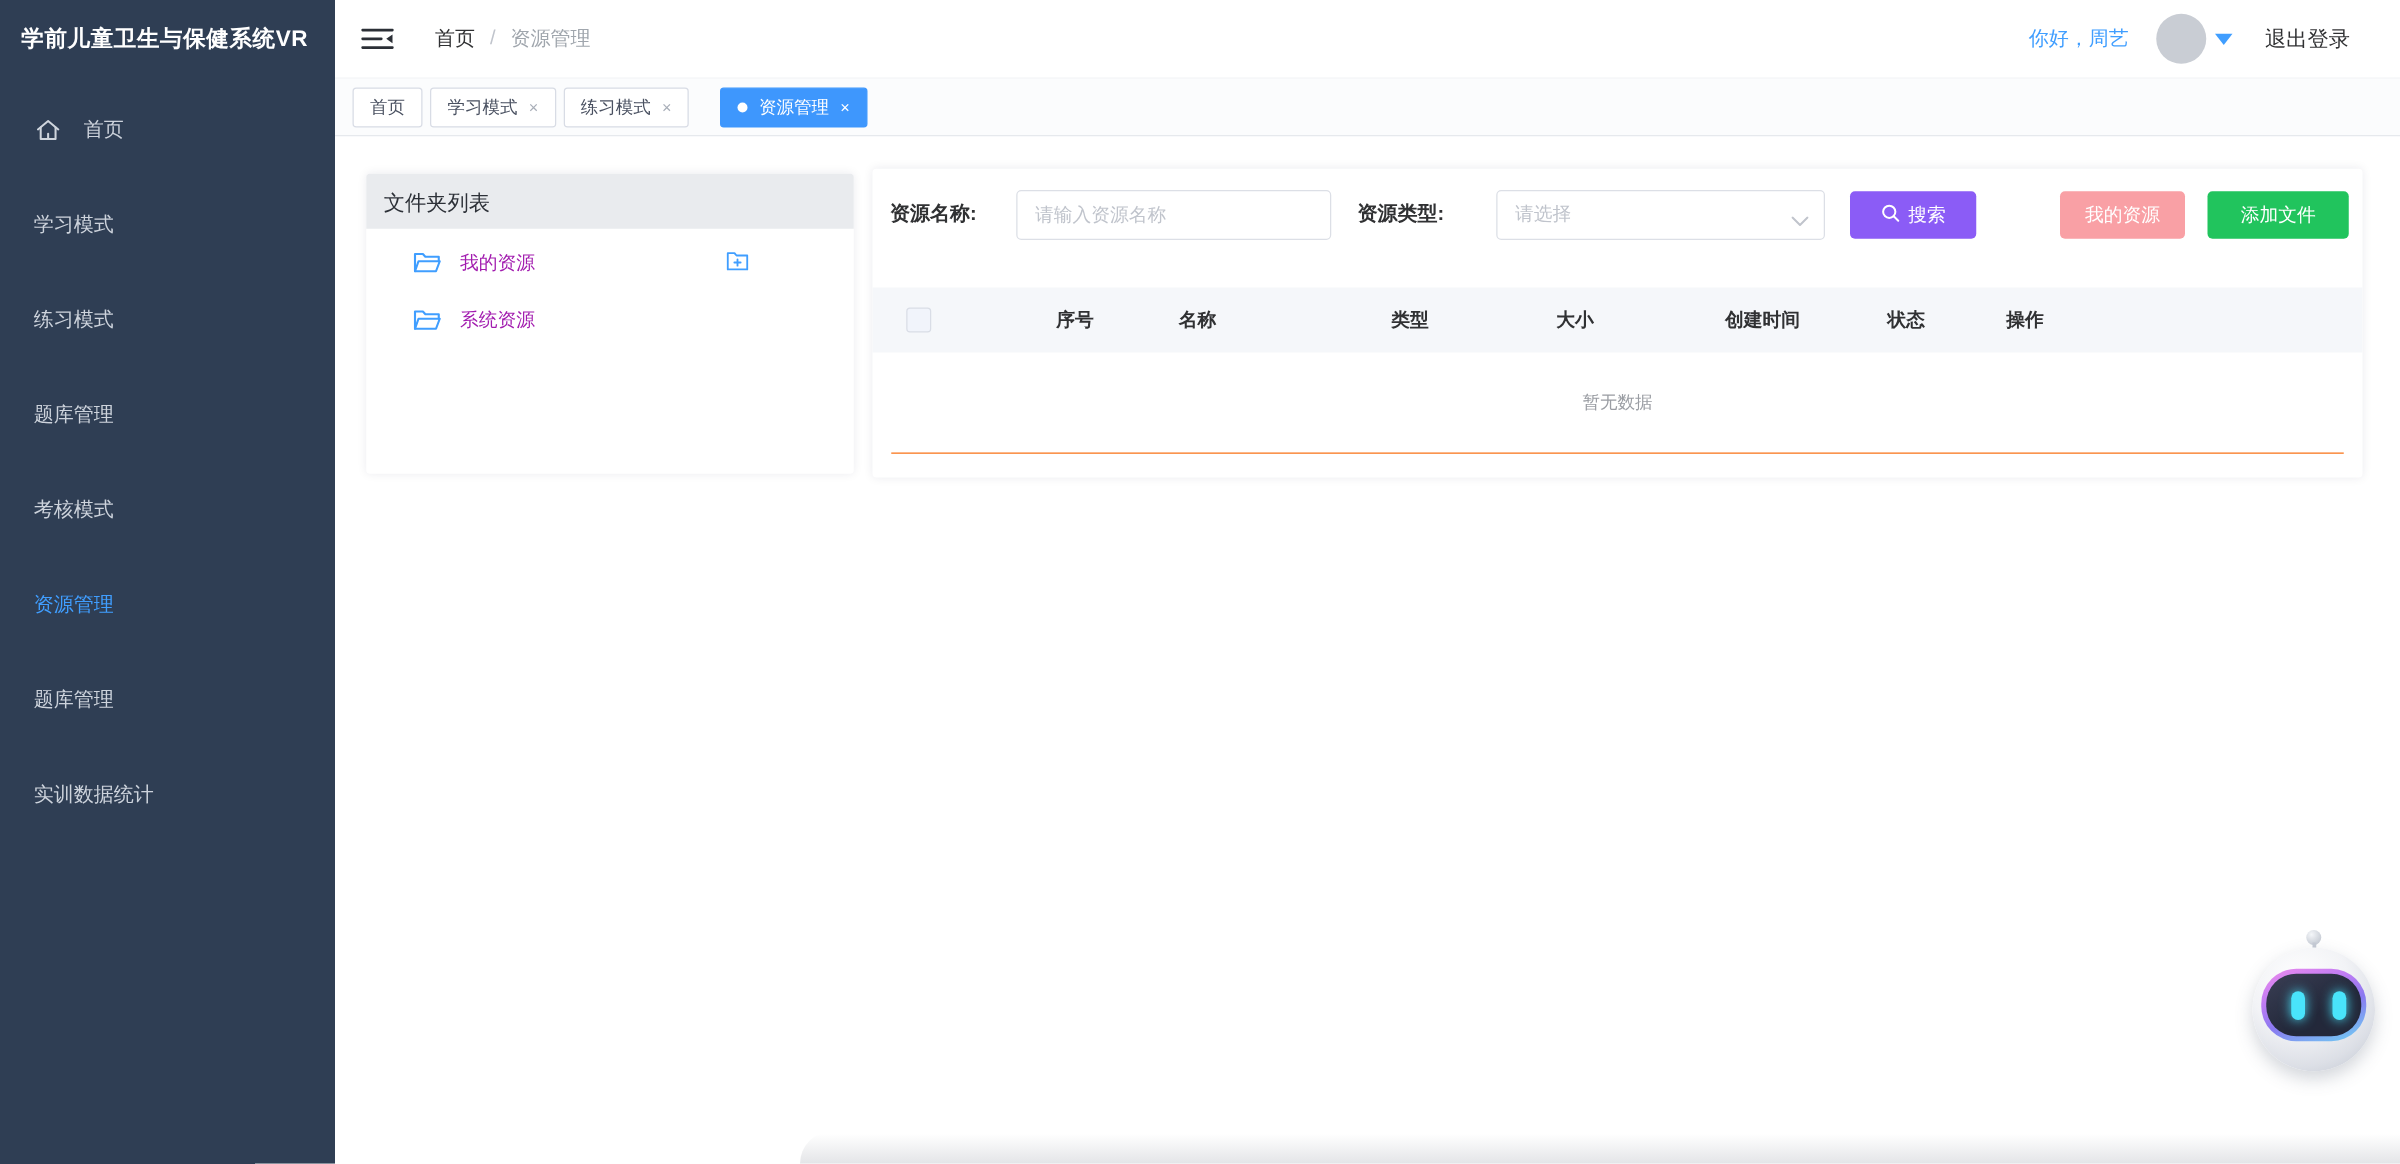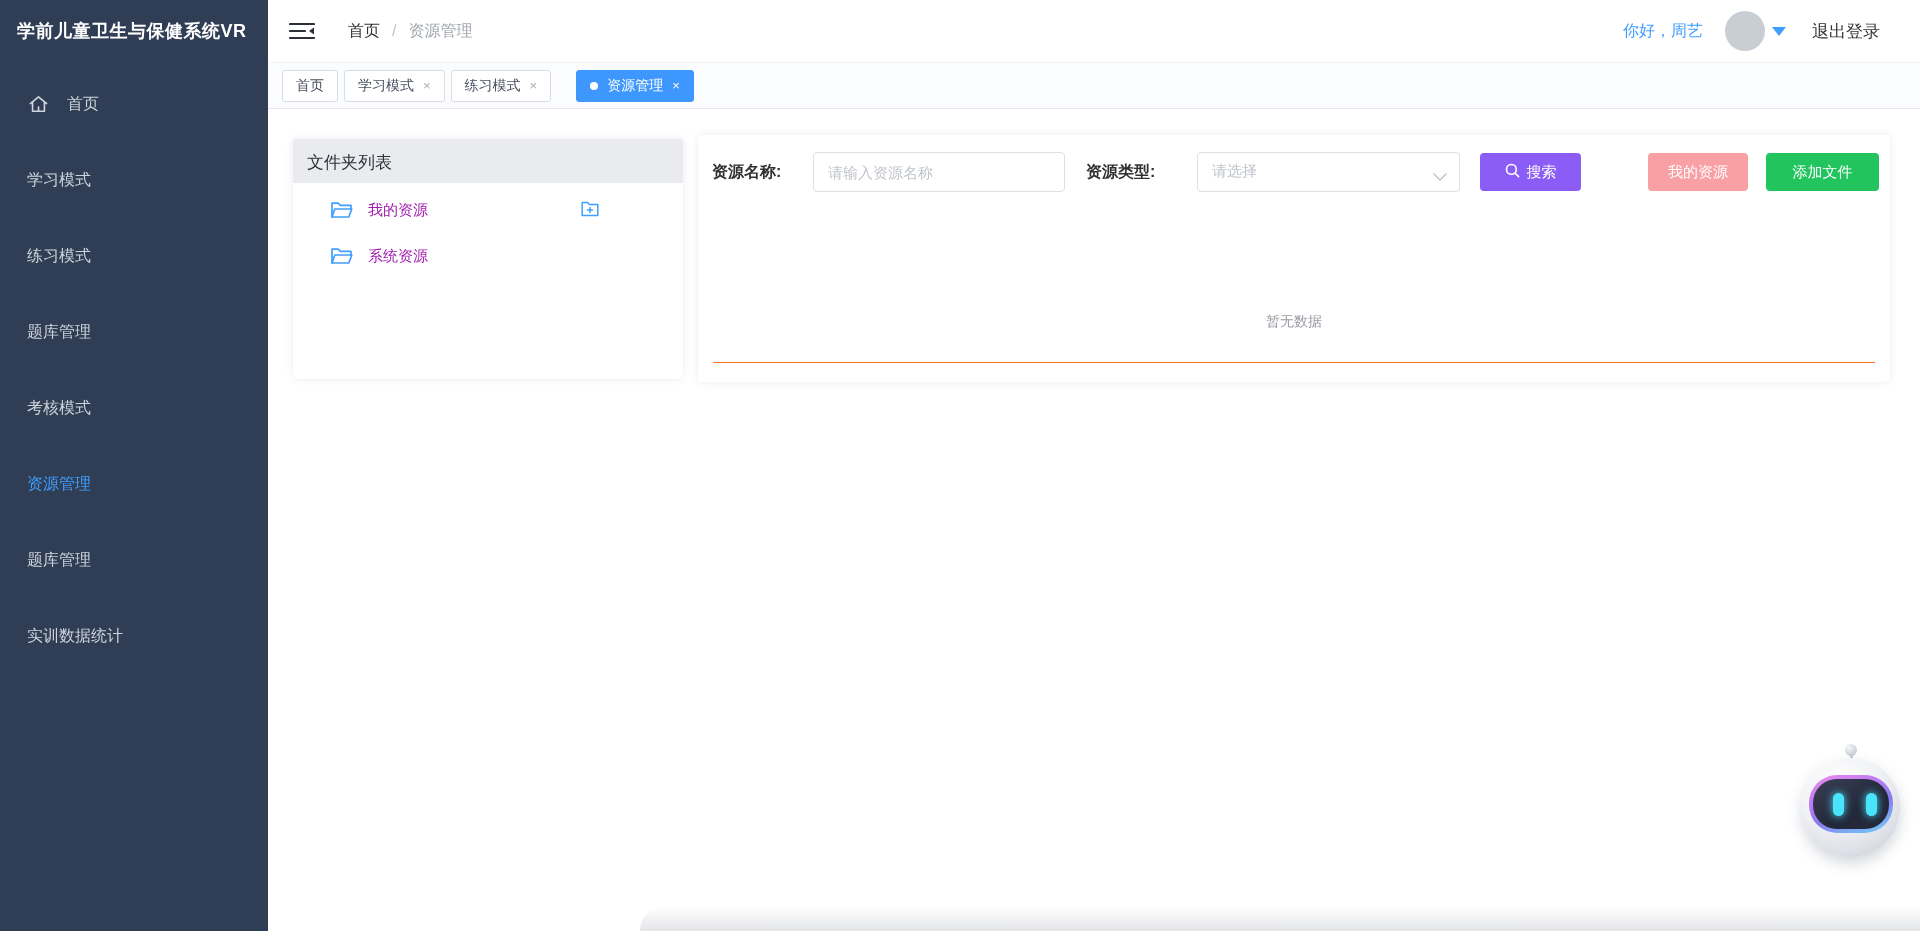--- a/index.html
+++ b/index.html
@@ -221,20 +221,32 @@
             <circle class="stroke-white" cx="6.4" cy="6.4" r="4.9" stroke-width="1.6"></circle>
             <path class="stroke-white" d="M10.2 10.2 L13.6 13.6" stroke-width="1.6" stroke-linecap="round"></path>
           </svg>
         </span>
         <span>搜索</span>
       </button>
       <button class="btn btn-delete">我的资源</button>
       <button class="btn btn-add">添加文件</button>
     </div>
 
+    <div class="table-head">
+      <div class="col-cb">
+        <span class="checkbox"></span>
+      </div>
+      <div class="col-1">序号</div>
+      <div class="col-2">名称</div>
+      <div class="col-3">类型</div>
+      <div class="col-4">大小</div>
+      <div class="col-5">创建时间</div>
+      <div class="col-6">状态</div>
+      <div class="col-7">操作</div>
+    </div>
 
     <div class="empty-zone">暂无数据</div>
   </section>
 </div>
 
 <div class="bottom-shadow"></div>
 
 <div class="robot">
   <span class="robot-antenna-ball"></span>
   <span class="robot-antenna-stem"></span>

